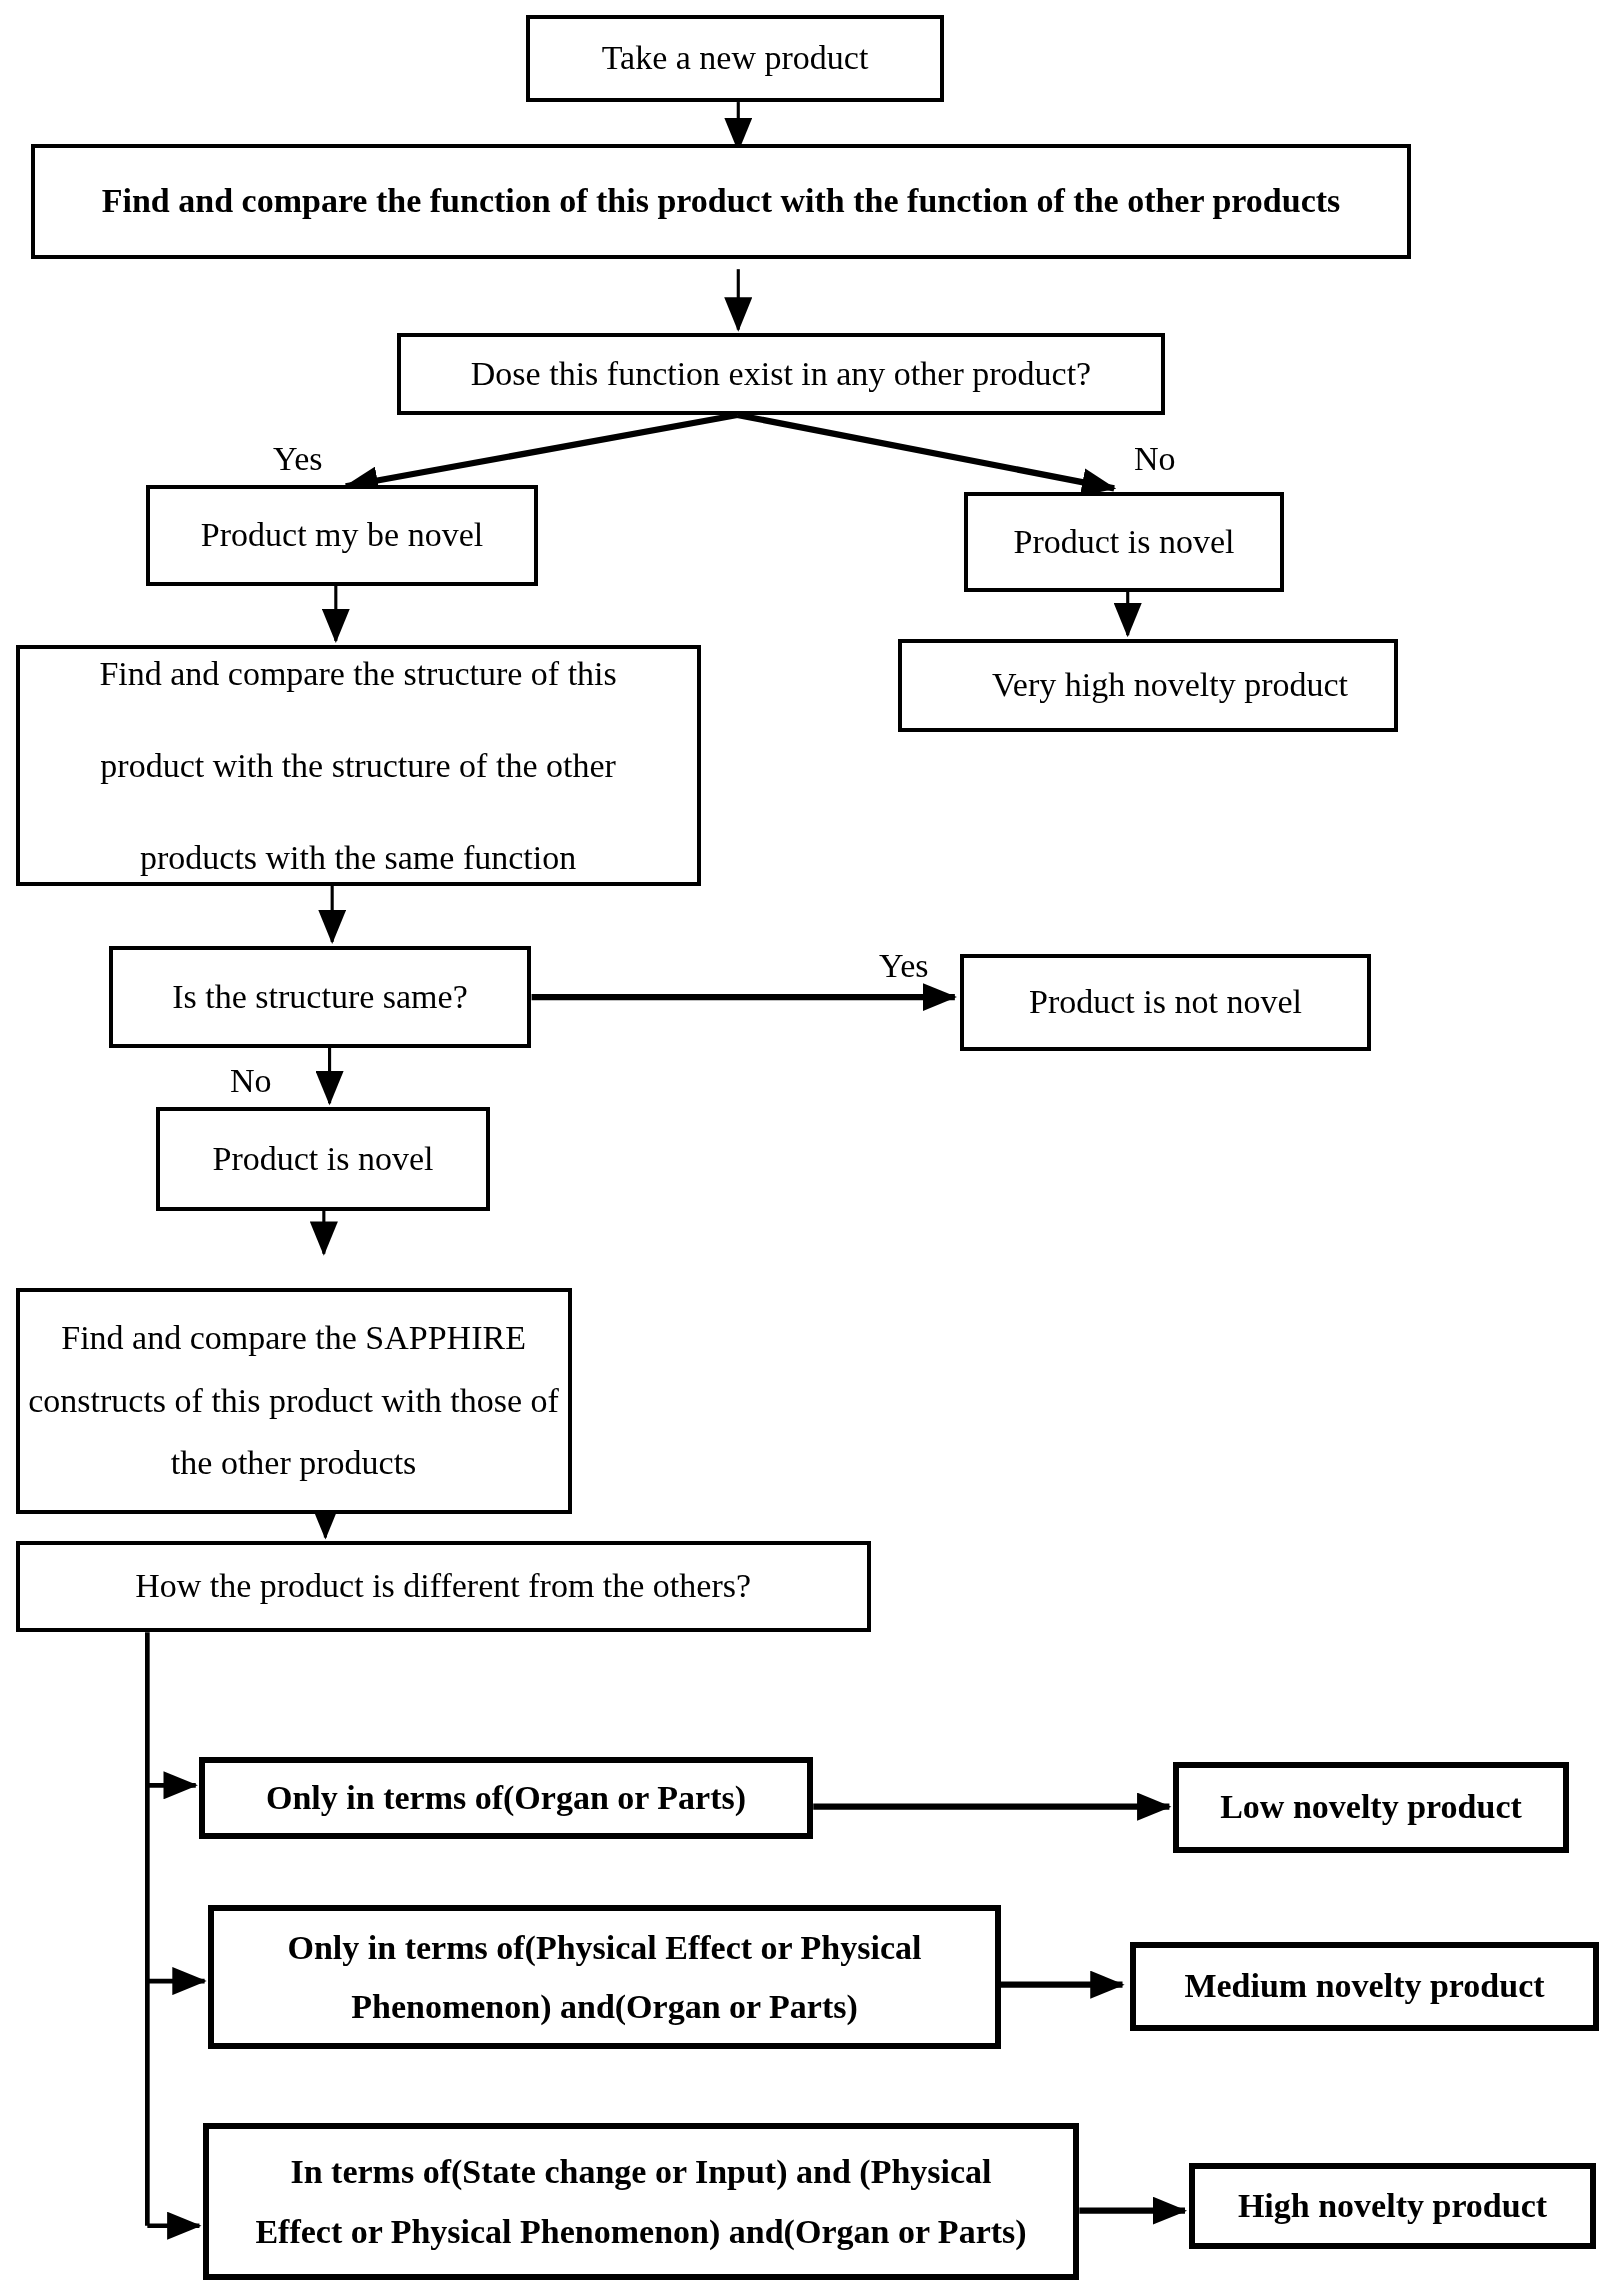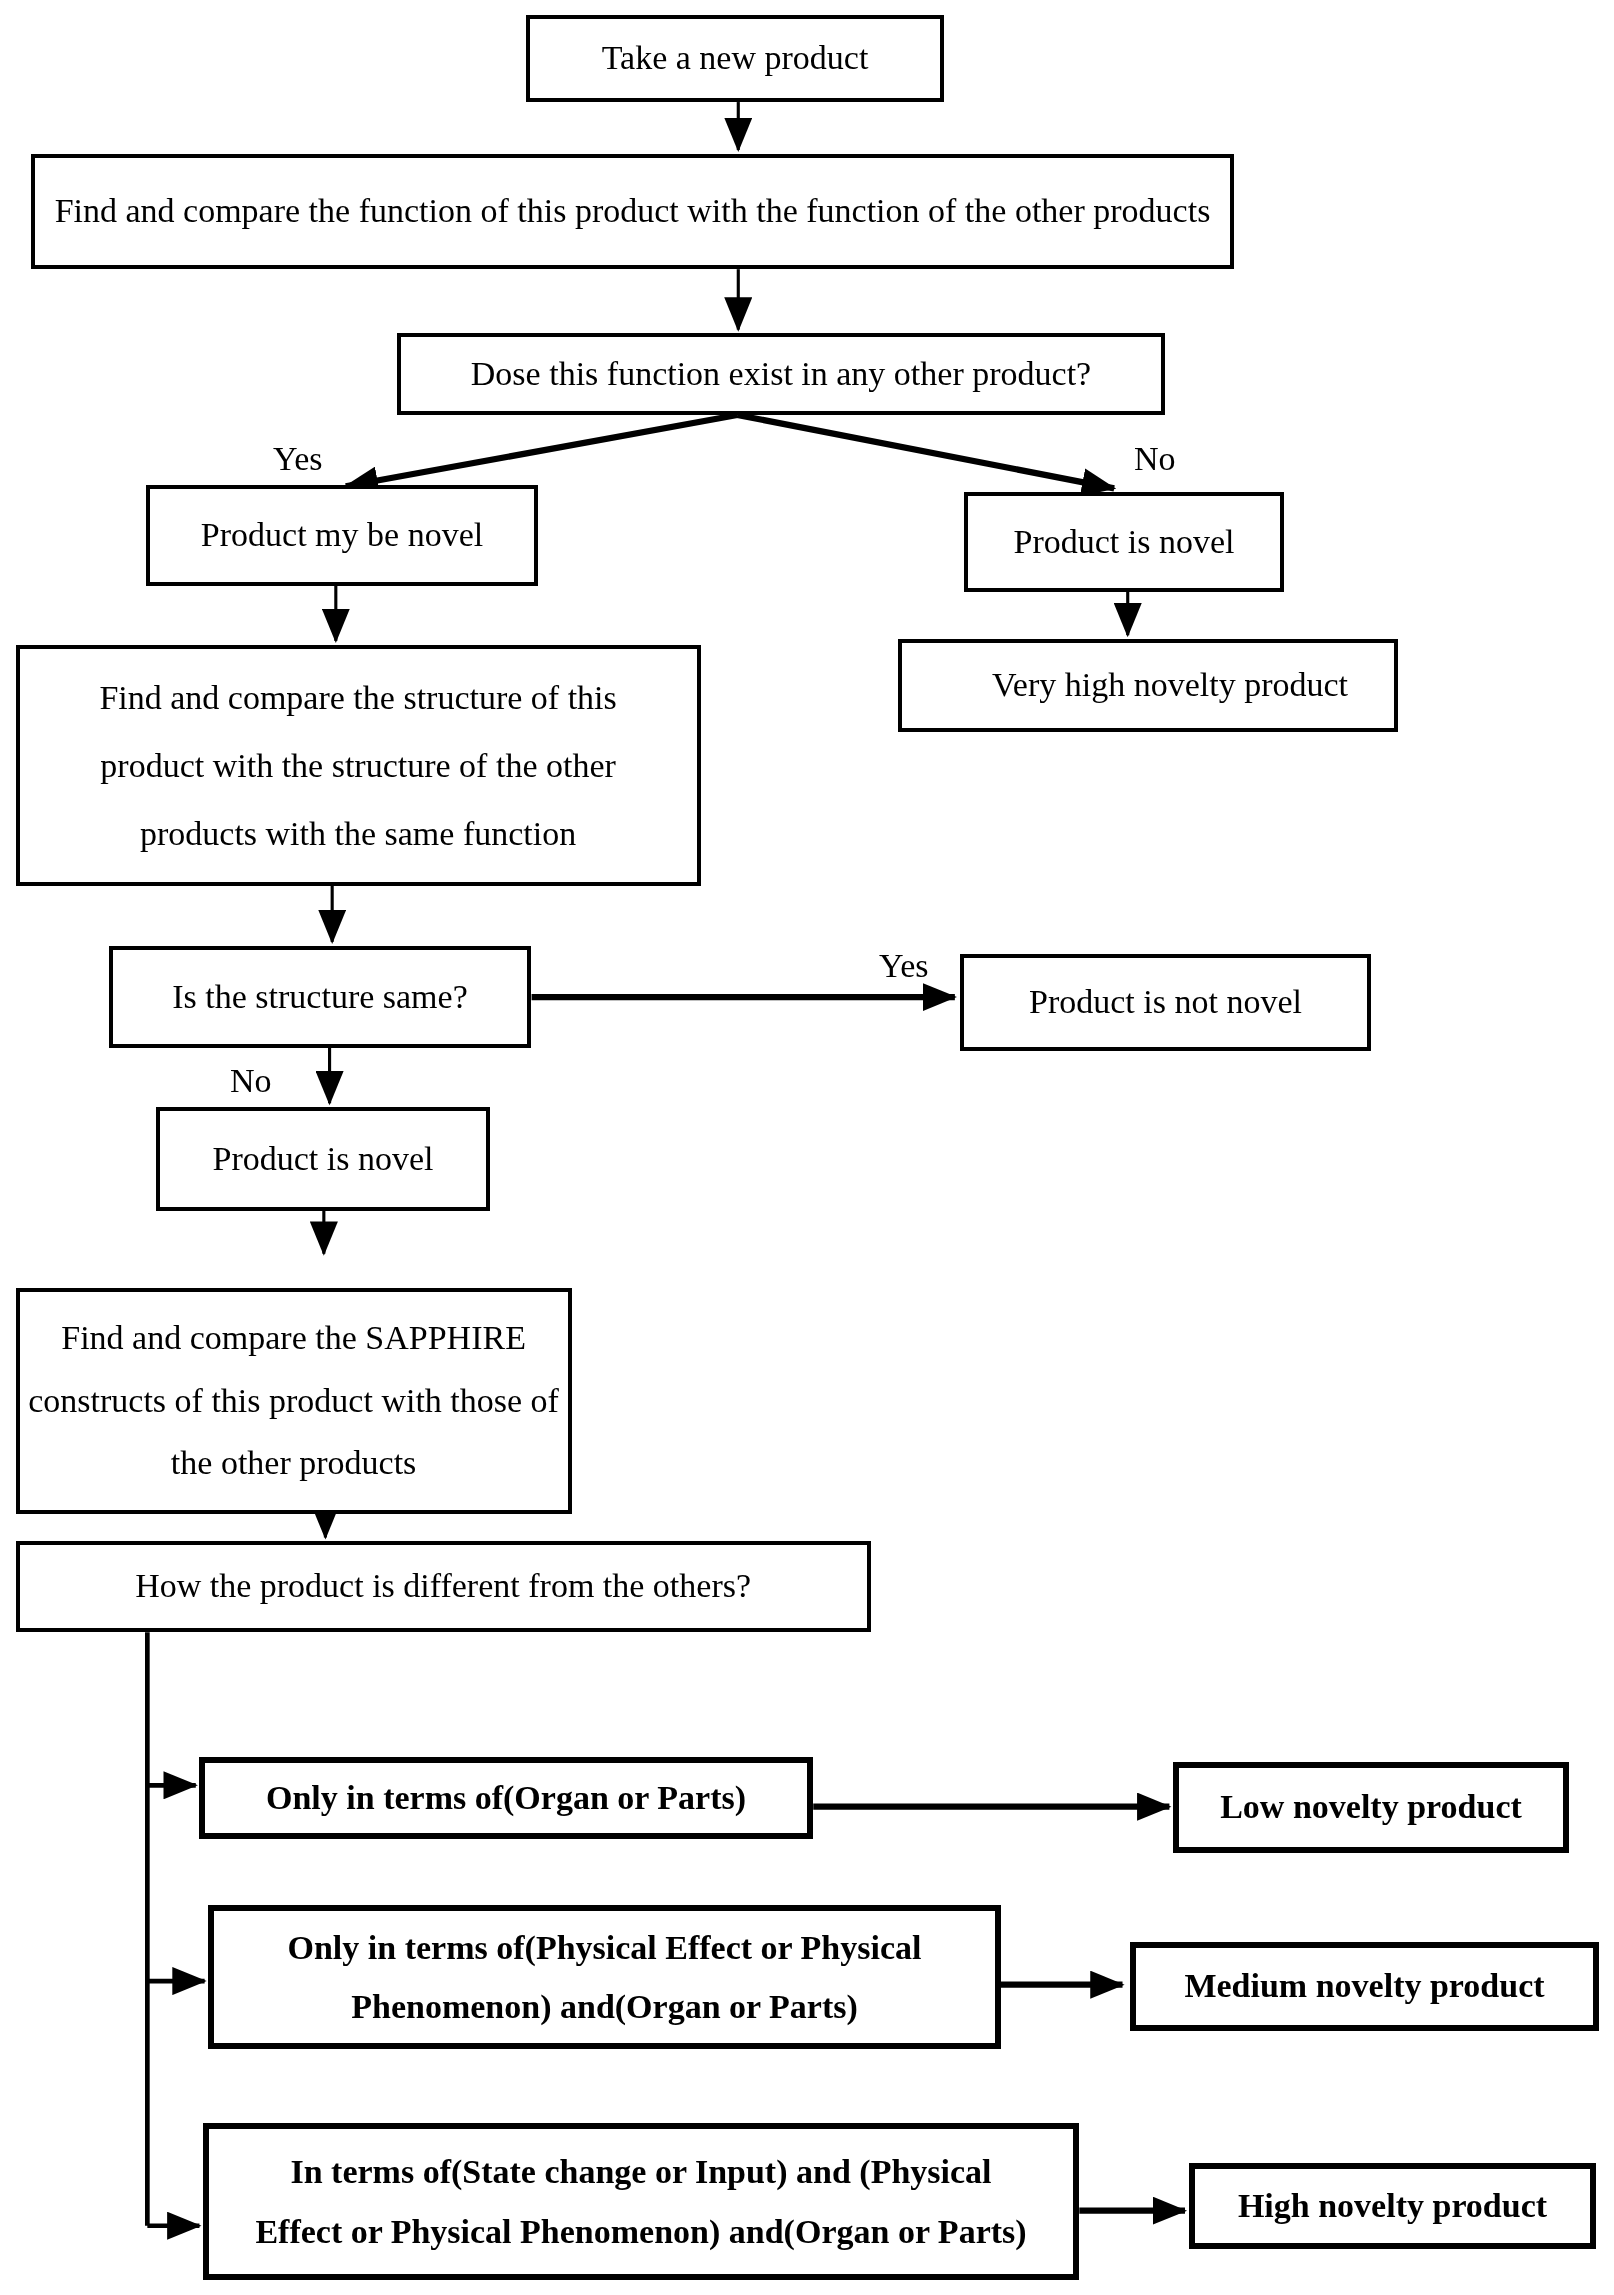--- a/index.html
+++ b/index.html
@@ -53,41 +53,41 @@
     <line x1="283" y1="3135" x2="283" y2="4275" stroke="#000" stroke-width="9"></line>
     <line x1="283" y1="3429" x2="376" y2="3429" stroke="#000" stroke-width="9" marker-end="url(#ah)"></line>
     <line x1="283" y1="3805" x2="393" y2="3805" stroke="#000" stroke-width="9" marker-end="url(#ah)"></line>
     <line x1="283" y1="4275" x2="383" y2="4275" stroke="#000" stroke-width="9" marker-end="url(#ah)"></line>
   </svg>
 
   <div class="node" style="left:526px;top:15px;width:418px;height:87px;">
     <span>Take a new product</span>
   </div>
 
-  <div class="node" style="left:31px;top:154px;width:1203px;height:115px;">
+  <div class="node" style="left:31px;top:144px;width:1380px;height:115px;font-weight:bold;">
     <span>Find and compare the function of this product with the function of the other products</span>
   </div>
 
   <div class="node" style="left:349px;top:333px;width:768px;height:82px;margin-left:48px;">
     <span>Dose this function exist in any other product?</span>
   </div>
 
   <div class="node" style="left:146px;top:485px;width:392px;height:101px;">
     <span>Product my be novel</span>
   </div>
 
   <div class="node" style="left:964px;top:492px;width:320px;height:100px;">
     <span>Product is novel</span>
   </div>
 
   <div class="node" style="left:898px;top:639px;width:500px;height:93px;padding-left:44px;">
     <span>Very high novelty product</span>
   </div>
 
-  <div class="node lh20" style="left:15.6px;top:645px;width:685px;height:241px;">
+  <div class="node lh20" style="left:15.6px;top:645px;width:685px;height:241px;gap:24px;">
     <span>Find and compare the structure of this</span>
     <span>product with the structure of the other</span>
     <span>products with the same function</span>
   </div>
 
   <div class="node" style="left:109px;top:946px;width:422px;height:102px;text-align:right;">
     <span>Is the structure same?</span>
   </div>
 
   <div class="node" style="left:960px;top:954px;width:411px;height:97px;">

